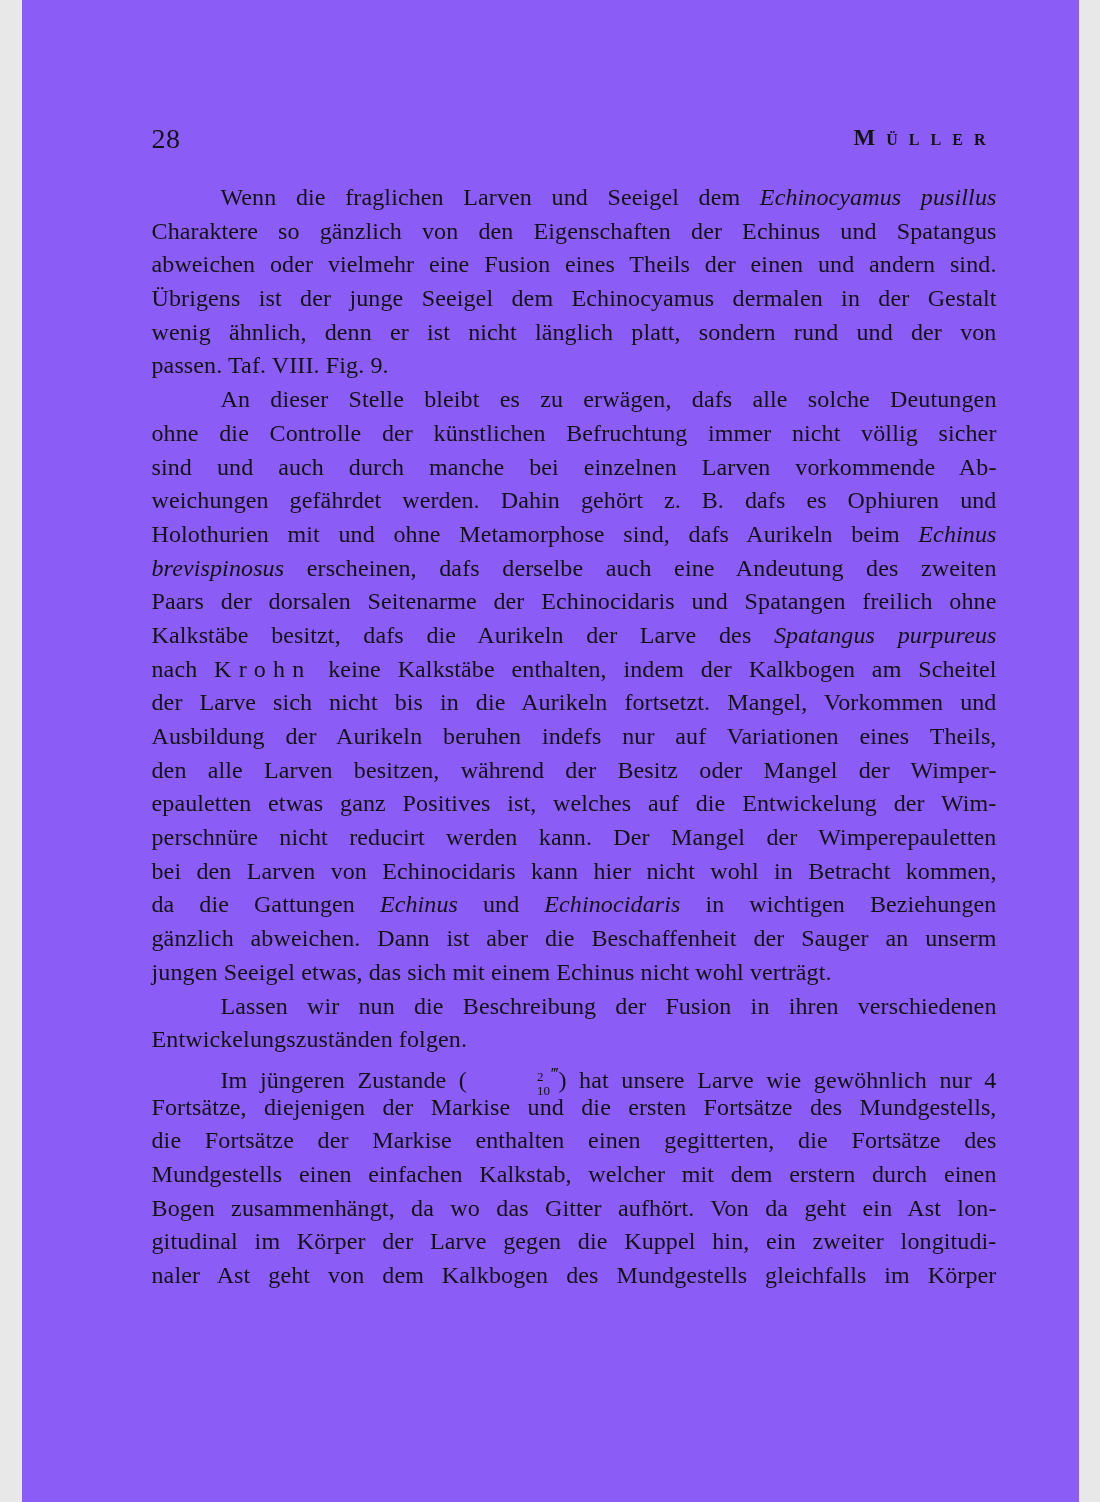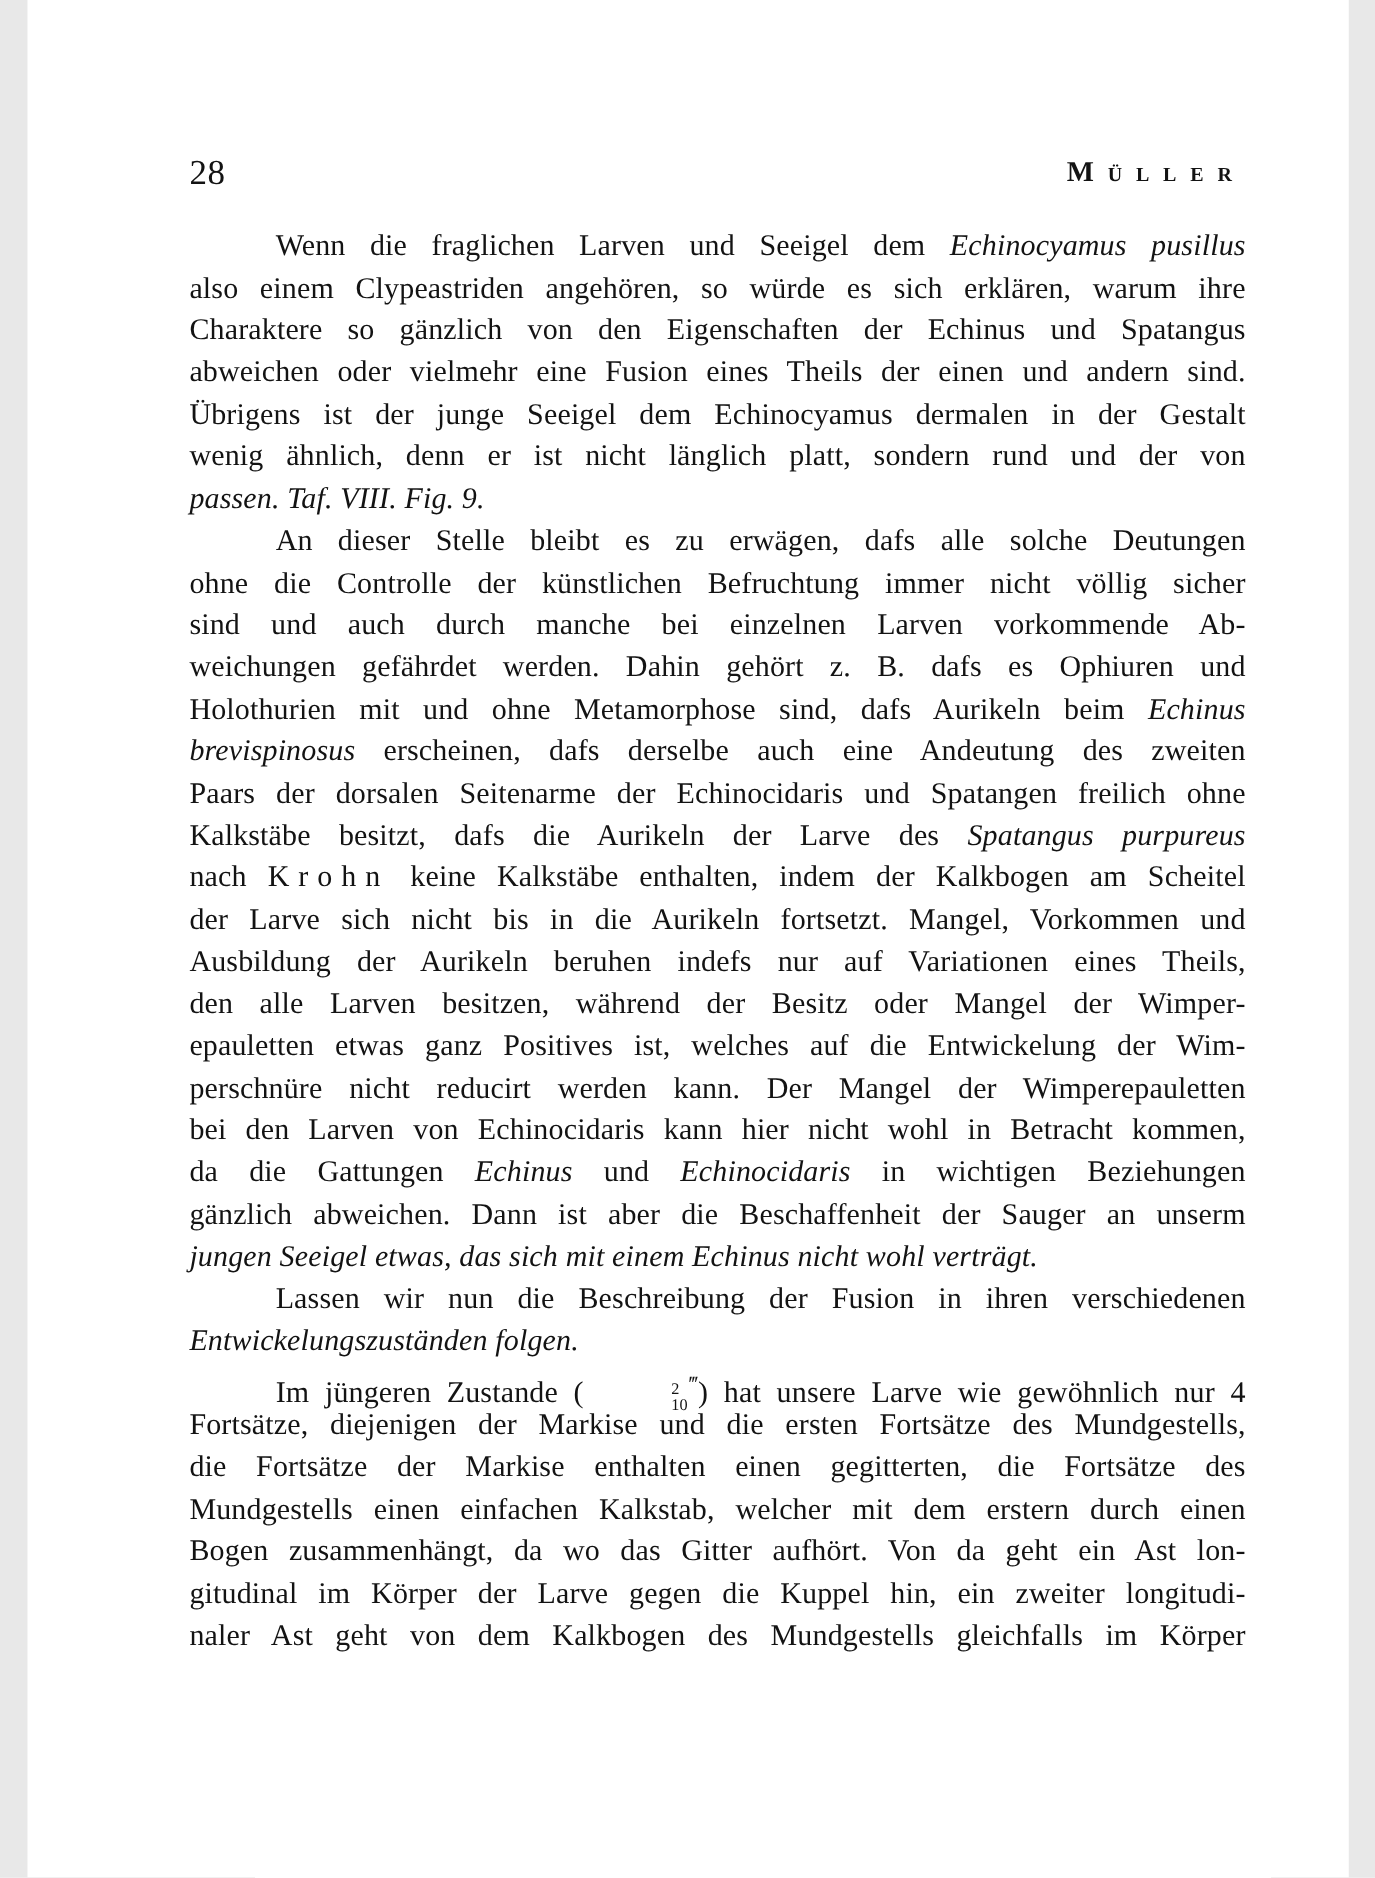--- a/index.html
+++ b/index.html
@@ -1,21 +1,21 @@
 <!DOCTYPE html>
 <html><head>
 <meta charset="utf-8">
 <style>
   html, body { margin: 0; padding: 0; background: #e8e8e8; }
   .page {
     position: relative;
     width: 1057px;
     height: 1502px;
     margin: 0 auto;
-    background: #ffffff;
+    background: #8b5cf6;
     color: #131313;
     font-family: "Liberation Serif", serif;
     overflow: hidden;
   }
   .header {
     position: absolute;
     top: 123px;
     left: 130px;
     width: 845px;
     height: 34px;
@@ -48,21 +48,20 @@
   }
   .line {
     height: 33.7px;
     line-height: 33.7px;
     text-align: justify;
     text-align-last: justify;
   }
   .line.short {
     text-align: left;
     text-align-last: left;
-    font-style: italic;
   }
   .line.indent { text-indent: 69px; }
   .it { font-style: italic; }
   .spaced { letter-spacing: 0.3em; }
   .sup {
     vertical-align: 0.5em;
     font-size: 0.72em;
     letter-spacing: 0;
   }
   .frac {
@@ -79,21 +78,20 @@
 <body>
 
 <div class="page">
   <div class="header">
     <span class="page-number">28</span>
     <span class="running-title">Müller</span>
   </div>
   <div class="text-block">
       <div>
         <div class="line indent"><span>Wenn die fraglichen Larven und Seeigel dem </span><span class="it">Echinocyamus pusillus</span></div>
-        <div class="line"><span>also einem Clypeastriden angehören, so würde es sich erklären, warum ihre</span></div>
         <div class="line"><span>Charaktere so gänzlich von den Eigenschaften der Echinus und Spatangus</span></div>
         <div class="line"><span>abweichen oder vielmehr eine Fusion eines Theils der einen und andern sind.</span></div>
         <div class="line"><span>Übrigens ist der junge Seeigel dem Echinocyamus dermalen in der Gestalt</span></div>
         <div class="line"><span>wenig ähnlich, denn er ist nicht länglich platt, sondern rund und der von</span></div>
         <div class="line short"><span>passen.  Taf. VIII. Fig. 9.</span></div>
       </div>
       <div>
         <div class="line indent"><span>An dieser Stelle bleibt es zu erwägen, dafs alle solche Deutungen</span></div>
         <div class="line"><span>ohne die Controlle der künstlichen Befruchtung immer nicht völlig sicher</span></div>
         <div class="line"><span>sind und auch durch manche bei einzelnen Larven vorkommende Ab-</span></div>

